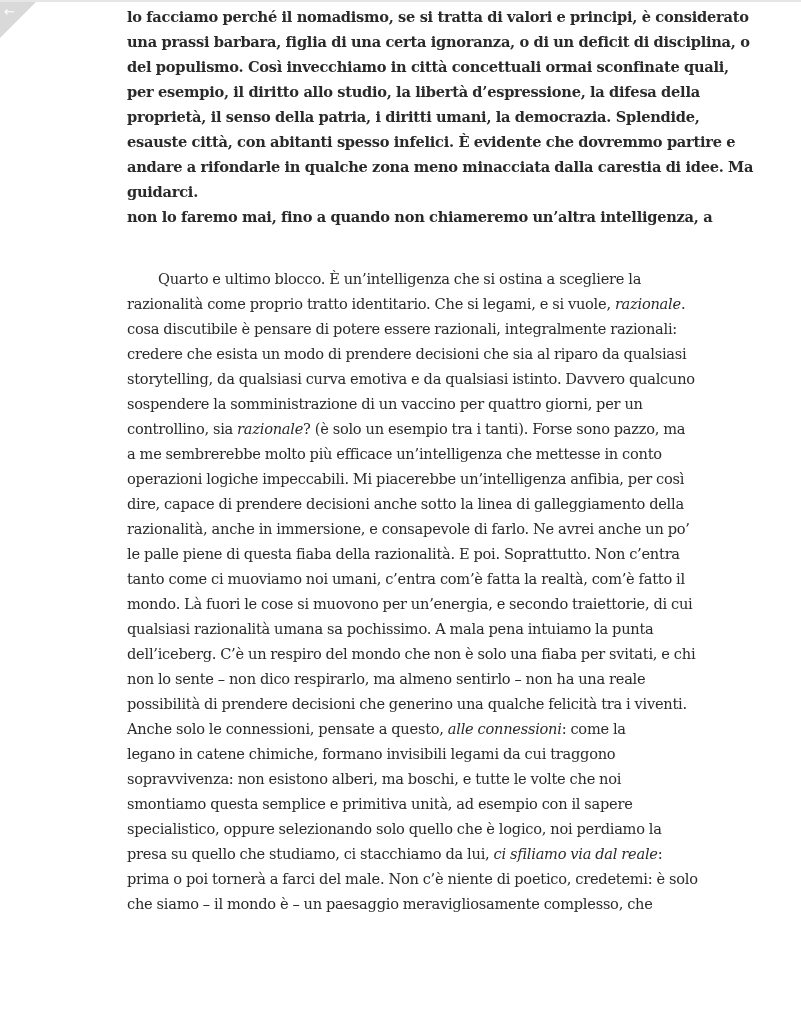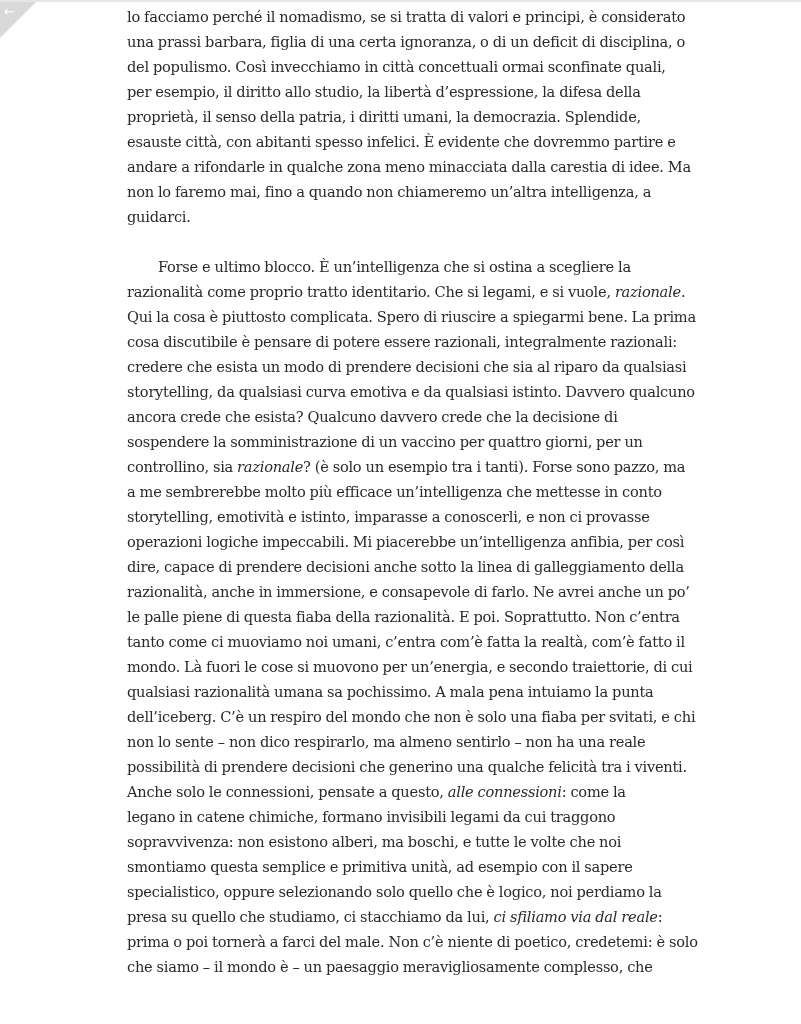--- a/index.html
+++ b/index.html
@@ -48,21 +48,22 @@
     font-size: 14.6px;
     line-height: 25px;
     color: #2a2a2a;
     letter-spacing: -0.25px;
     word-spacing: -0.3px;
   }
   .page p {
     margin: 0;
   }
   .page p.first {
-    margin-bottom: 25px;
+    margin-bottom: 37px;
+    font-weight: bold;
   }
   .page p.indent .line:first-child {
     padding-left: 31px;
   }
   .line {
     display: block;
     white-space: nowrap;
   }
   em { }
 </style>
@@ -76,35 +77,32 @@
 
 <div class="page">
   <p class="first">
     <span class="line">lo facciamo perché il nomadismo, se si tratta di valori e principi, è considerato</span>
     <span class="line">una prassi barbara, figlia di una certa ignoranza, o di un deficit di disciplina, o</span>
     <span class="line">del populismo. Così invecchiamo in città concettuali ormai sconfinate quali,</span>
     <span class="line">per esempio, il diritto allo studio, la libertà d’espressione, la difesa della</span>
     <span class="line">proprietà, il senso della patria, i diritti umani, la democrazia. Splendide,</span>
     <span class="line">esauste città, con abitanti spesso infelici. È evidente che dovremmo partire e</span>
     <span class="line">andare a rifondarle in qualche zona meno minacciata dalla carestia di idee. Ma</span>
+    <span class="line">guidarci.</span>
     <span class="line">non lo faremo mai, fino a quando non chiameremo un’altra intelligenza, a</span>
-    <span class="line">guidarci.</span>
   </p>
   <p class="indent">
-    <span class="line">Forse e ultimo blocco. È un’intelligenza che si ostina a scegliere la</span>
+    <span class="line">Quarto e ultimo blocco. È un’intelligenza che si ostina a scegliere la</span>
     <span class="line"><span>razionalità come proprio tratto identitario. Che si legami, e si vuole, </span><em>razionale</em><span>.</span></span>
-    <span class="line">Qui la cosa è piuttosto complicata. Spero di riuscire a spiegarmi bene. La prima</span>
     <span class="line">cosa discutibile è pensare di potere essere razionali, integralmente razionali:</span>
     <span class="line">credere che esista un modo di prendere decisioni che sia al riparo da qualsiasi</span>
     <span class="line">storytelling, da qualsiasi curva emotiva e da qualsiasi istinto. Davvero qualcuno</span>
-    <span class="line">ancora crede che esista? Qualcuno davvero crede che la decisione di</span>
     <span class="line">sospendere la somministrazione di un vaccino per quattro giorni, per un</span>
     <span class="line"><span>controllino, sia </span><em>razionale</em><span>? (è solo un esempio tra i tanti). Forse sono pazzo, ma</span></span>
     <span class="line">a me sembrerebbe molto più efficace un’intelligenza che mettesse in conto</span>
-    <span class="line">storytelling, emotività e istinto, imparasse a conoscerli, e non ci provasse</span>
     <span class="line">operazioni logiche impeccabili. Mi piacerebbe un’intelligenza anfibia, per così</span>
     <span class="line">dire, capace di prendere decisioni anche sotto la linea di galleggiamento della</span>
     <span class="line">razionalità, anche in immersione, e consapevole di farlo. Ne avrei anche un po’</span>
     <span class="line">le palle piene di questa fiaba della razionalità. E poi. Soprattutto. Non c’entra</span>
     <span class="line">tanto come ci muoviamo noi umani, c’entra com’è fatta la realtà, com’è fatto il</span>
     <span class="line">mondo. Là fuori le cose si muovono per un’energia, e secondo traiettorie, di cui</span>
     <span class="line">qualsiasi razionalità umana sa pochissimo. A mala pena intuiamo la punta</span>
     <span class="line">dell’iceberg. C’è un respiro del mondo che non è solo una fiaba per svitati, e chi</span>
     <span class="line">non lo sente – non dico respirarlo, ma almeno sentirlo – non ha una reale</span>
     <span class="line">possibilità di prendere decisioni che generino una qualche felicità tra i viventi.</span>

